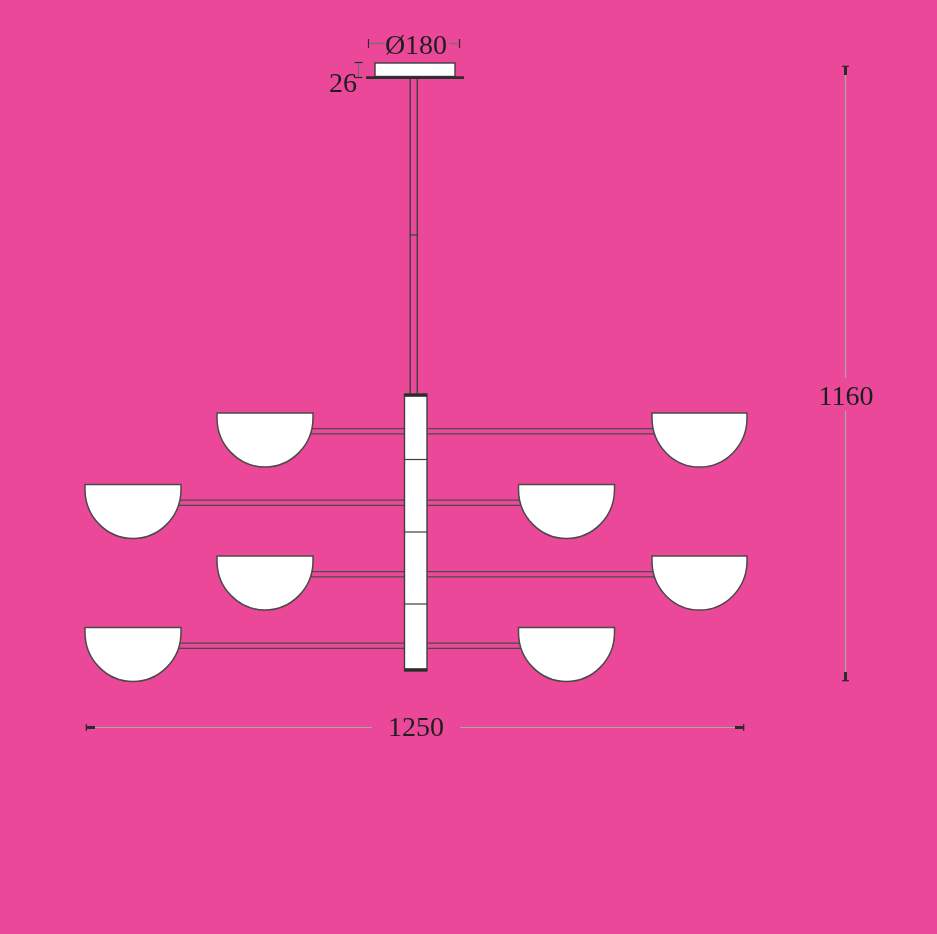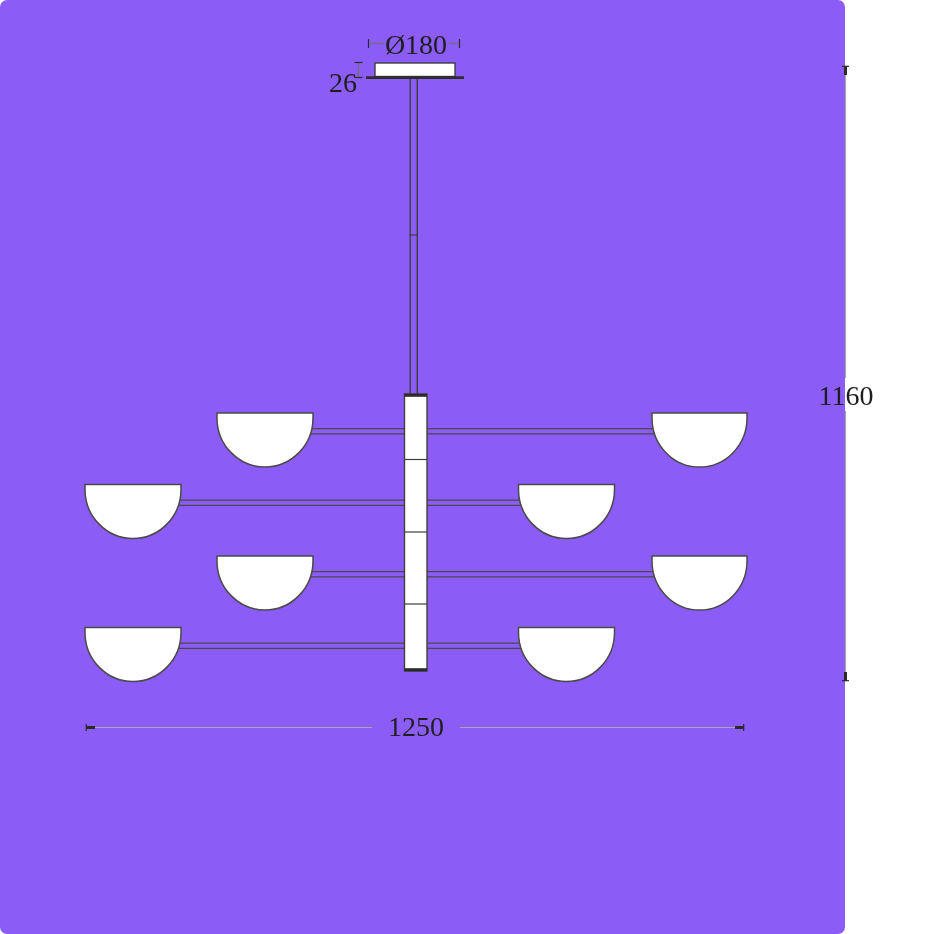--- a/index.html
+++ b/index.html
@@ -2,25 +2,24 @@
 <html><head>
 <meta charset="utf-8">
 <style>
   html, body {
     margin: 0;
     padding: 0;
     background: #ffffff;
   }
   #canvas-wrap {
     position: relative;
-    width: 845px;
+    width: 937px;
     height: 934px;
-    background: #8b5cf6;
+    background: #ec4899;
     font-family: "Liberation Serif", serif;
-    border-radius: 7px;
   }
   svg { display: block; }
 
   .outline        { stroke: #3f3f3f; stroke-width: 1.4; fill: none; }
   .outline-fill   { stroke: #3f3f3f; stroke-width: 1.4; fill: #ffffff; }
   .arm-line       { stroke: #4a4a4a; stroke-width: 1.2; fill: none; }
   .shade          { stroke: #4a4a4a; stroke-width: 1.5; fill: #ffffff; }
   .divider        { stroke: #3f3f3f; stroke-width: 1.2; fill: none; }
   .cap            { stroke: #2b2b2b; stroke-width: 3; fill: none; }
   .plate          { stroke: #2e2e2e; stroke-width: 2.6; fill: none; }

